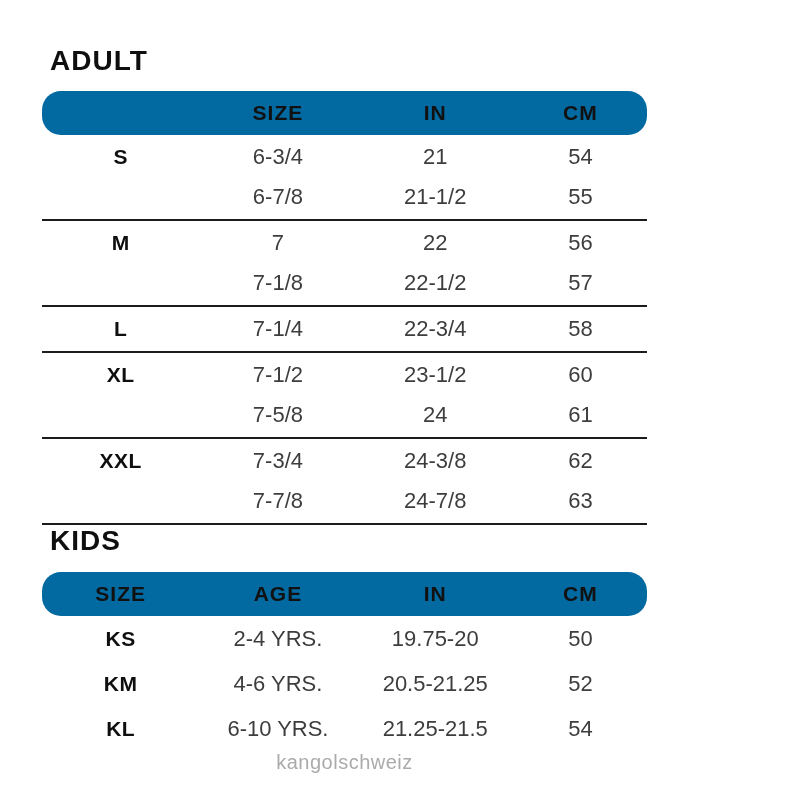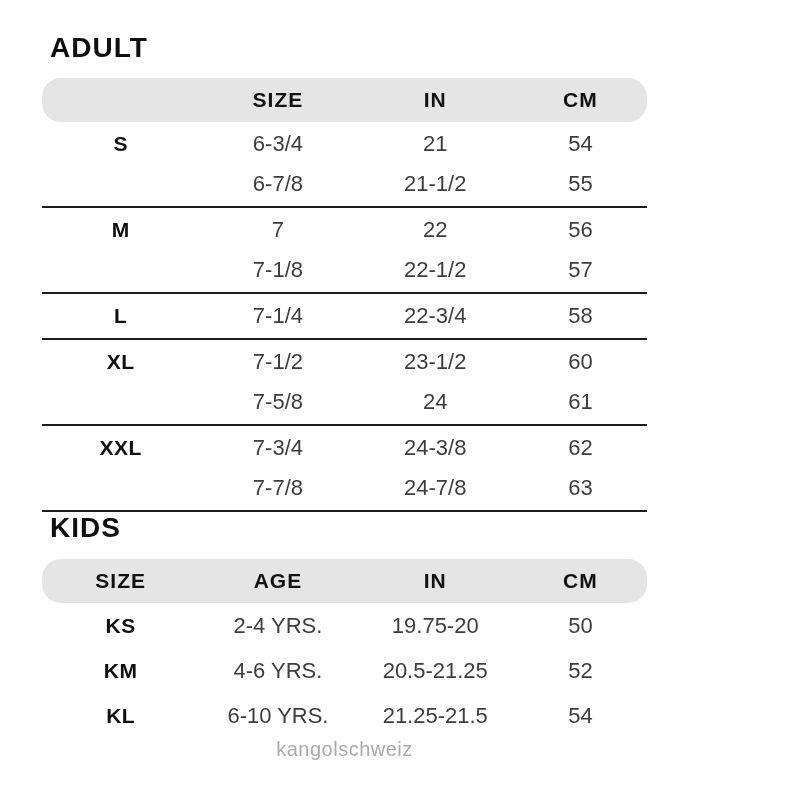--- a/index.html
+++ b/index.html
@@ -4,21 +4,21 @@
 <style>
   * { margin: 0; padding: 0; box-sizing: border-box; }
   html, body {
     width: 804px; height: 804px;
     background: #ffffff;
     font-family: "Liberation Sans", sans-serif;
     overflow: hidden;
   }
   .page {
     width: 692px; height: 804px;
-    padding: 32px 45px 0 42px;
+    padding: 45px 45px 0 42px;
     position: relative;
   }
   .section-title {
     font-size: 28px;
     font-weight: 800;
     letter-spacing: 1px;
     color: #0f0f0f;
     margin-left: 8px;
   }
   .title-adult { margin-bottom: 14px; }
@@ -33,21 +33,21 @@
   }
   .cell {
     flex: 0 0 26%;
     text-align: center;
     white-space: nowrap;
   }
   .cell:nth-child(4) { flex: 0 0 22%; }
 
   .header-row {
     height: 44px;
-    background: #e5e5e5;
+    background: #0369a1;
     border-radius: 19px;
   }
   .header-cell {
     font-size: 21px;
     font-weight: 800;
     letter-spacing: 1px;
     color: #111111;
   }
 
   .adult-group {

